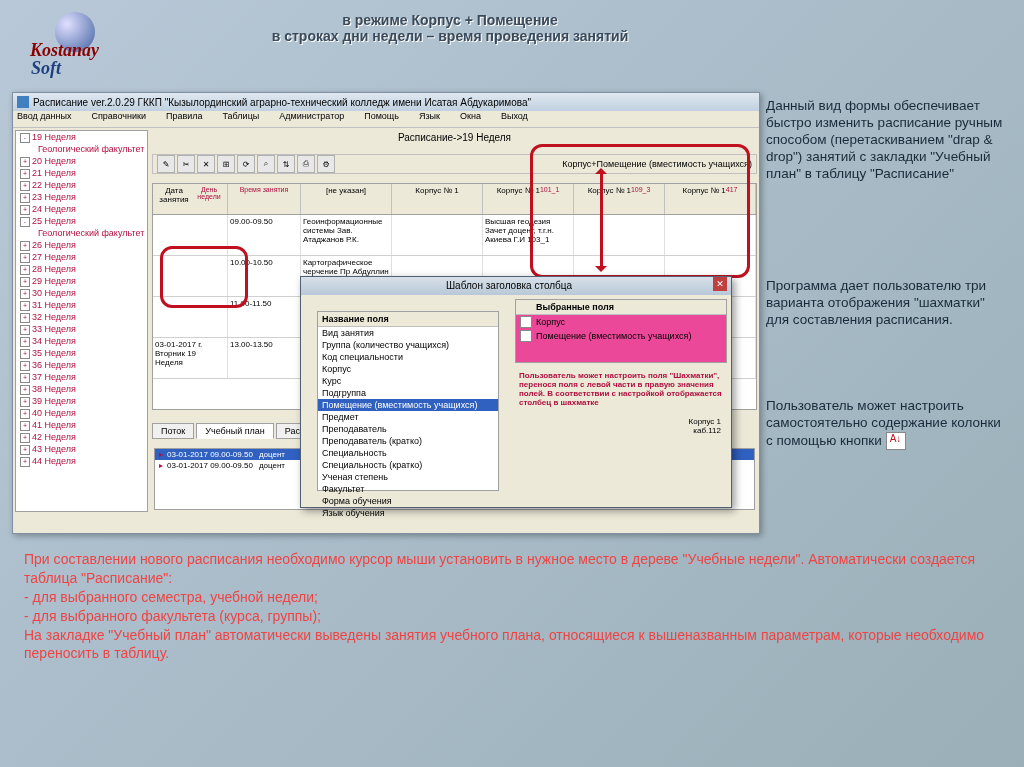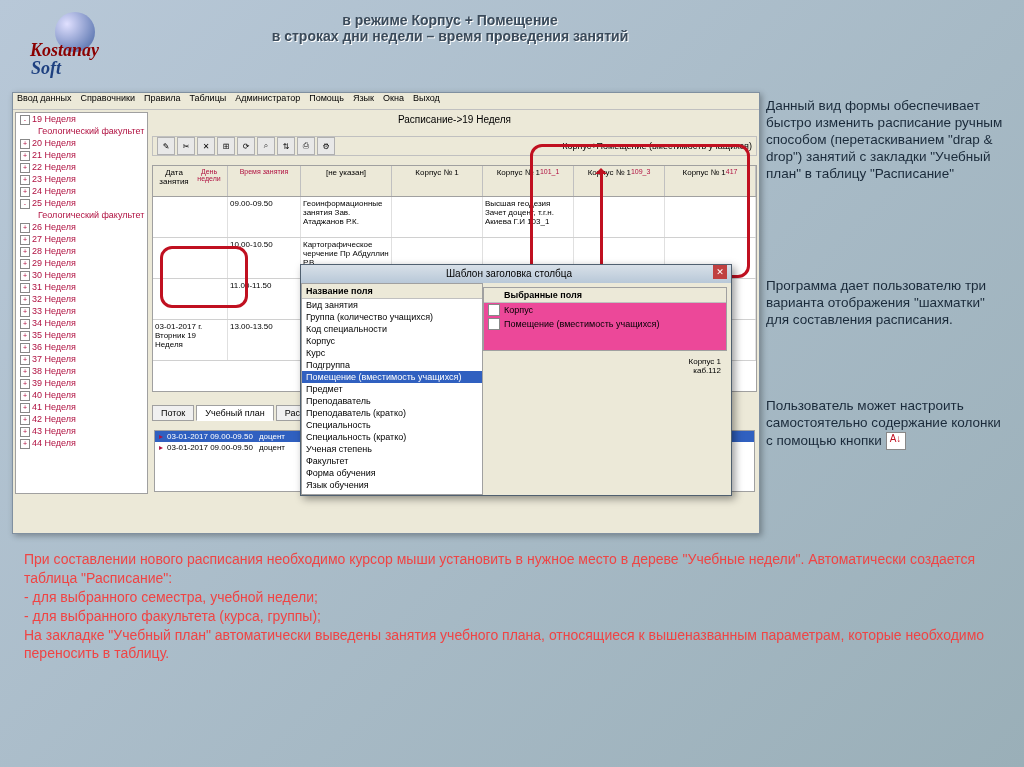--- a/index.html
+++ b/index.html
@@ -54,21 +54,21 @@
     padding: 0 4px;
     font-size: 10px;
   }
   .titlebar-icon { width: 12px; height: 12px; background: #4080c0; margin-right: 4px; }
   .menubar {
     height: 16px;
     background: #ece9d8;
     display: flex;
     font-size: 9px;
     padding: 0 4px;
-    gap: 9px;
+    gap: 20px;
     border-bottom: 1px solid #c0c0c0;
   }
   .menubar span { cursor: default; }
   .tbtn {
     width: 16px; height: 16px;
     border: 1px solid #b0b0b0;
     background: #e8e8e8;
     font-size: 8px;
     display: flex; align-items: center; justify-content: center;
   }
@@ -190,21 +190,21 @@
   .bp-row.hl { background: #3060c0; color: #fff; }
   .bullet { color: #b01040; margin-right: 4px; }
   .red-border {
     position: absolute;
     border: 3px solid #c01020;
     border-radius: 12px;
     pointer-events: none;
   }
   .modal {
     position: absolute;
-    top: 264px;
+    top: 276px;
     left: 300px;
     width: 430px;
     height: 230px;
     background: #ece9d8;
     border: 1px solid #506070;
     box-shadow: 3px 3px 8px rgba(0,0,0,0.4);
     z-index: 10;
   }
   .modal-title {
     height: 18px;
@@ -215,21 +215,21 @@
     display: flex;
     justify-content: space-between;
     padding: 0 4px;
   }
   .modal-close { width: 14px; height: 14px; background: #c04040; color: #fff; font-size: 9px; text-align: center; line-height: 14px; }
   .modal-body { display: flex; height: calc(100% - 18px); }
   .modal-left {
     width: 180px;
     background: #fff;
     border: 1px solid #a0a0a0;
-    margin: 0;
+    margin: 16px;
     font-size: 9px;
   }
   .ml-header { background: #ece9d8; padding: 2px 4px; border-bottom: 1px solid #c0c0c0; font-weight: bold; }
   .ml-item { padding: 1px 4px; }
   .ml-item.sel { background: #3060c0; color: #fff; }
   .modal-right {
     flex: 1;
     margin: 4px 4px 4px 0;
     display: flex;
     flex-direction: column;
@@ -304,20 +304,24 @@
   <div class="logo-text1">Kostanay</div>
   <div class="logo-text2">Soft</div>
 </div>
 
 <div class="title-block">
   <div class="title-sub">в режиме Корпус + Помещение</div>
   <div class="title-sub">в строках дни недели – время проведения занятий</div>
 </div>
 
 <div class="app-window">
+  <div class="titlebar">
+    <div class="titlebar-icon"></div>
+    <span>Расписание ver.2.0.29 ГККП "Кызылординский аграрно-технический колледж имени Исатая Абдукаримова"</span>
+  </div>
   <div class="menubar" id="menubar">
       <span>Ввод данных</span>
       <span>Справочники</span>
       <span>Правила</span>
       <span>Таблицы</span>
       <span>Администратор</span>
       <span>Помощь</span>
       <span>Язык</span>
       <span>Окна</span>
       <span>Выход</span>
@@ -393,21 +397,21 @@
             </div>
             <div class="gh-cell c7">
               <div>Корпус № 1</div>
               <div class="gh-sub">417</div>
             </div>
           </div>
         <div class="grid-body" id="gbody">
             <div class="grid-row">
               <div class="gb-cell c1"></div>
               <div class="gb-cell c2">09.00-09.50</div>
-              <div class="gb-cell c3">Геоинформационные занятия Зав. Атаджанов Р.К.</div>
+              <div class="gb-cell c3">Геоинформационные системы Зав. Атаджанов Р.К.</div>
               <div class="gb-cell c4"></div>
               <div class="gb-cell c5">Высшая геодезия Зачет доцент, т.г.н. Акиева Г.И 103_1</div>
               <div class="gb-cell c6"></div>
               <div class="gb-cell c7"></div>
             </div>
             <div class="grid-row">
               <div class="gb-cell c1"></div>
               <div class="gb-cell c2">10.00-10.50</div>
               <div class="gb-cell c3">Картографическое черчение Пр Абдуллин Р.В.</div>
               <div class="gb-cell c4"></div>
@@ -497,20 +501,21 @@
             <div class="mr-item">
               <span class="checkbox"></span>
               <span>Корпус</span>
             </div>
             <div class="mr-item">
               <span class="checkbox"></span>
               <span>Помещение (вместимость учащихся)</span>
             </div>
           </div>
       </div>
+      <div class="mr-note">Пользователь может настроить поля "Шахматки", перенося поля с левой части в правую значения полей. В соответствии с настройкой отображается столбец в шахматке</div>
       <div style="margin-left:auto;font-size:8px;text-align:right;padding:2px 6px">
         <div>Корпус 1</div>
         <div>каб.112</div>
       </div>
     </div>
   </div>
 </div>
 
 <div class="side-text t1">Данный вид формы обеспечивает быстро изменить расписание ручным способом (перетаскиванием "drap &amp; drop") занятий с закладки "Учебный план" в таблицу "Расписание"</div>
 <div class="side-text t2">Программа дает пользователю три варианта отображения "шахматки" для составления расписания.</div>

